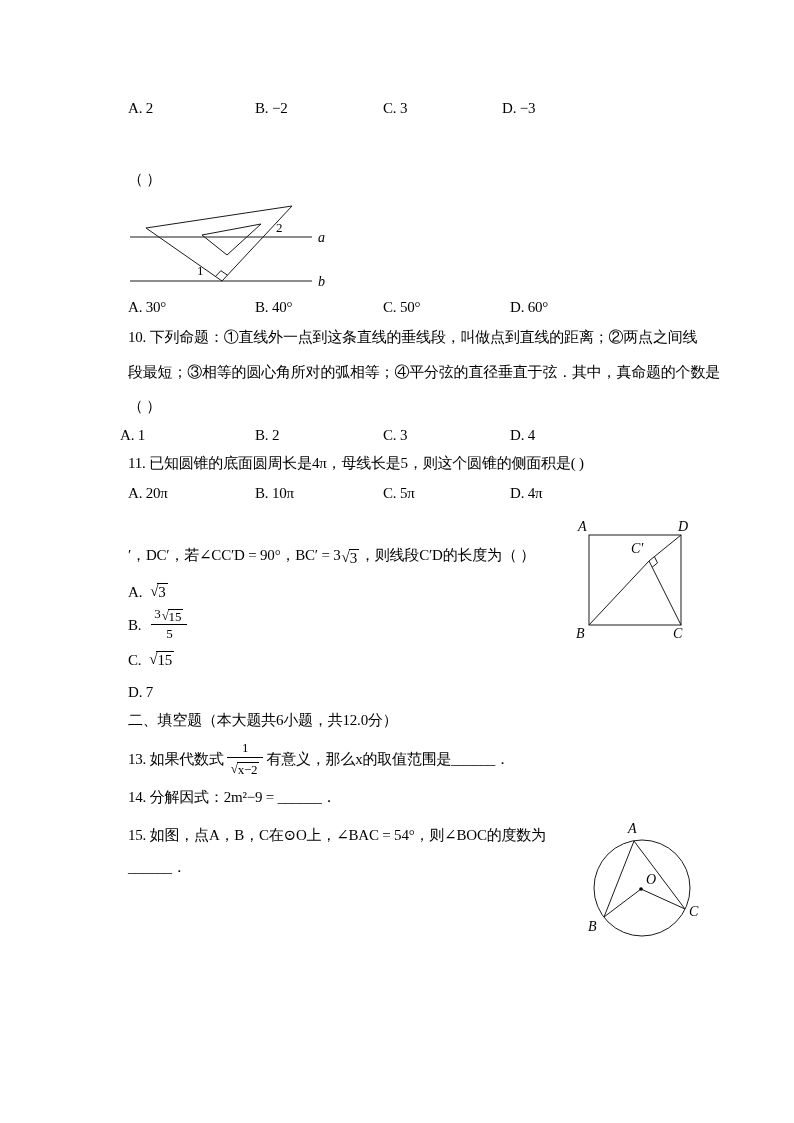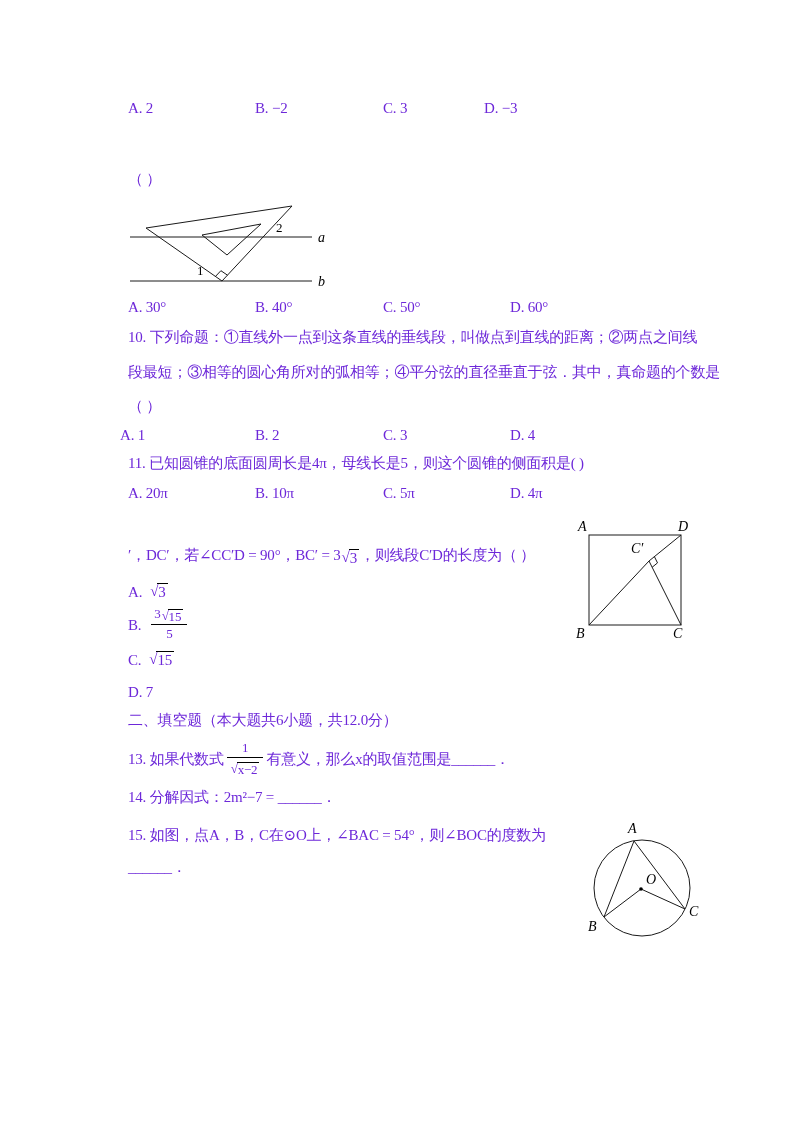--- a/index.html
+++ b/index.html
@@ -1,19 +1,19 @@
 <!DOCTYPE html>
 <html><head>
 <meta charset="utf-8">
 <style>
   * { margin:0; padding:0; box-sizing:border-box; }
   html,body { background:#ffffff; }
   .page {
     position:relative; width:794px; height:1116px; margin:0 auto;
-    background:#fff; color:#6d28d9;
+    background:#fff; color:#000000;
     font-family:"Liberation Serif","DejaVu Serif",serif;
     font-size:15px;
   }
   .abs { position:absolute; }
   .t { font-size:15px; line-height:20px; white-space:nowrap; letter-spacing:-0.2px; }
   .optline { display:flex; align-items:center; }
   .optline .lbl { margin-right:7px; }
 
   
   .sqrt { display:inline-flex; align-items:flex-start; vertical-align:-2px; margin:0 1px; }
@@ -32,21 +32,21 @@
   svg .dot { fill:#000; stroke:none; }
 </style>
 </head>
 <body>
 
 <div class="page">
 
   <span class="abs t" style="left:128px;top:98px">A. 2</span>
   <span class="abs t" style="left:255px;top:98px">B. −2</span>
   <span class="abs t" style="left:383px;top:98px">C. 3</span>
-  <span class="abs t" style="left:484px;top:98px">D. −3</span>
+  <span class="abs t" style="left:502px;top:98px">D. −3</span>
 
   <div class="abs t" style="left:128px;top:169px">（ ）</div>
 
   <svg class="abs" style="left:128px;top:195px" width="210" height="100" viewBox="0 0 210 100">
     <line x1="2" y1="42" x2="184" y2="42"></line>
     <line x1="2" y1="86" x2="184" y2="86"></line>
     <polygon points="18,33 164,11 94,86"></polygon>
     <polygon points="74,40 133,29 99,60"></polygon>
     <polyline points="99.5,80.2 92.9,75.7 87.4,81.5"></polyline>
     <text x="190" y="47">a</text>
@@ -128,21 +128,21 @@
     <span class="frac">
       <span class="num">1</span>
       <span class="den"><span class="sqrt">
             <span class="sym">√</span>
             <span class="body">x−2</span>
           </span></span>
     </span>
     <span>有意义，那么x的取值范围是______．</span>
   </div>
 
-  <div class="abs t" style="left:128px;top:787px">14.  分解因式：2m²−7 = ______．</div>
+  <div class="abs t" style="left:128px;top:787px">14.  分解因式：2m²−9 = ______．</div>
 
   <div class="abs t" style="left:128px;top:825px">15.  如图，点A，B，C在⊙O上，∠BAC = 54°，则∠BOC的度数为</div>
   <div class="abs t" style="left:128px;top:857px">______．</div>
 
   <svg class="abs" style="left:576px;top:818px" width="132" height="132" viewBox="0 0 132 132">
     <circle cx="66" cy="70" r="48"></circle>
     <line x1="58" y1="23" x2="28" y2="99"></line>
     <line x1="58" y1="23" x2="109" y2="91"></line>
     <line x1="65" y1="71" x2="28" y2="99"></line>
     <line x1="65" y1="71" x2="109" y2="91"></line>

